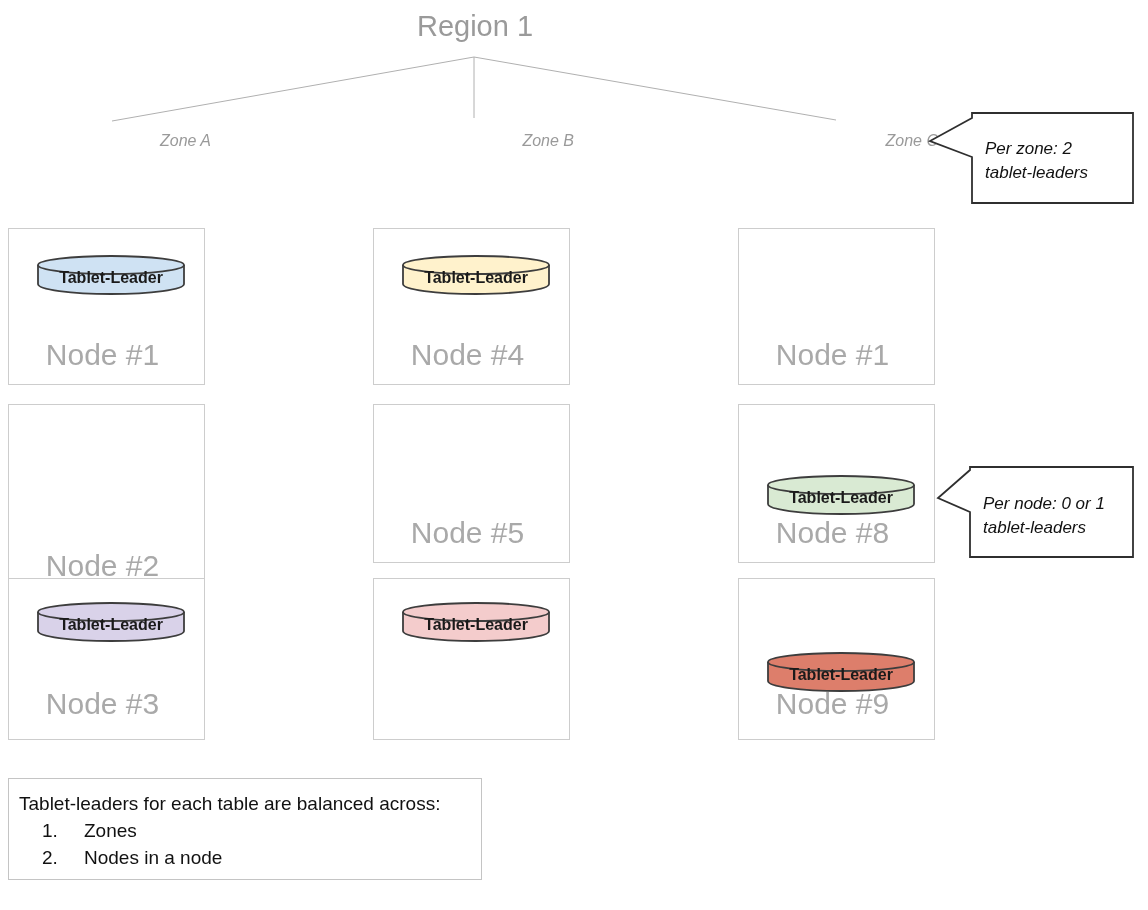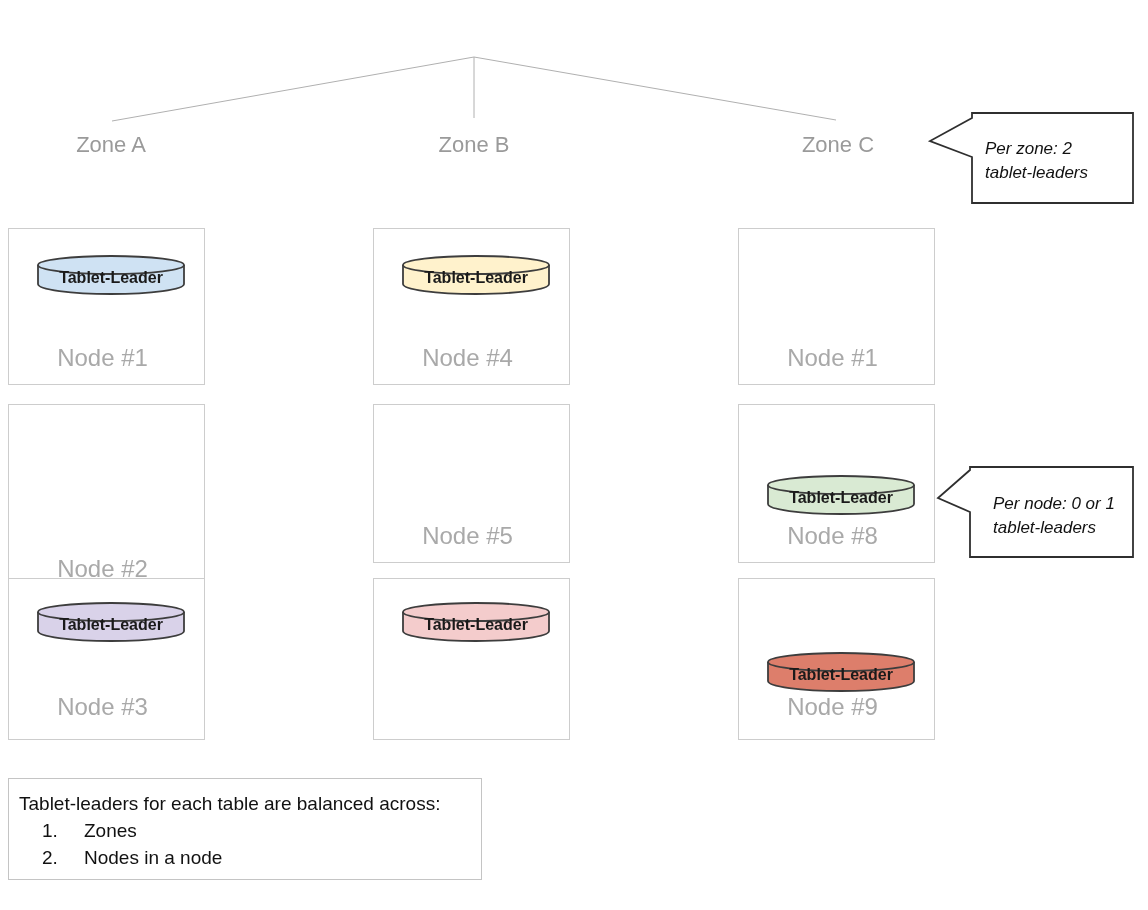--- a/index.html
+++ b/index.html
@@ -6,29 +6,29 @@
   .canvas{
     position:relative;width:1148px;height:910px;background:#ffffff;overflow:hidden;
     font-family:"Liberation Sans","DejaVu Sans",sans-serif;
   }
   .overlay-svg{position:absolute;left:0;top:0;width:1148px;height:910px;pointer-events:none;}
   .region-label{
     position:absolute;left:325px;top:10px;width:300px;text-align:center;
     font-size:29px;color:#9a9a9a;
   }
   .zone-label{
-    position:absolute;top:132px;width:200px;text-align:center;
-    font-size:22px;color:#9a9a9a;
+    position:absolute;top:132px;width:200px;text-align:right;
+    font-size:16px;color:#9a9a9a;font-style:italic;
   }
   .node-box{
     position:absolute;width:197px;border:1px solid #cdcdcd;background:#ffffff;box-sizing:border-box;
   }
   .node-label{
     position:absolute;left:0;right:8px;text-align:center;
-    font-size:24px;color:#a9a9a9;bottom:12px;
+    font-size:30px;color:#a9a9a9;bottom:12px;
   }
   .node-label.low{bottom:18px;text-align:center;}
   .cyl{position:absolute;left:27px;width:150px;height:42px;}
   .cyl svg{position:absolute;left:0;top:0;}
   .cyl-label{
     position:absolute;left:0;top:0;width:150px;height:42px;
     display:flex;align-items:center;justify-content:center;
     padding-top:5px;box-sizing:border-box;
     font-size:16px;font-weight:700;color:#1a1a1a;white-space:nowrap;
   }
@@ -49,20 +49,21 @@
 <body>
 
 <div class="canvas">
 
   <svg class="overlay-svg">
     <line x1="474" y1="57" x2="112" y2="121" stroke="#b0b0b0" stroke-width="1"></line>
     <line x1="474" y1="57" x2="474" y2="118" stroke="#b0b0b0" stroke-width="1"></line>
     <line x1="474" y1="57" x2="836" y2="120" stroke="#b0b0b0" stroke-width="1"></line>
   </svg>
 
+  <div class="region-label">Region 1</div>
 
   <div class="zone-label" style="left:11px;">Zone A</div>
   <div class="zone-label" style="left:374px;">Zone B</div>
   <div class="zone-label" style="left:738px;">Zone C</div>
 
   <div class="node-box" style="left:8px;top:228px;height:157px;">
     <div class="cyl" style="top:25px;">
       <svg width="150" height="42" viewBox="0 0 150 42">
         <path d="M2,11 v19 a73,10 0 0 0 146,0 v-19" stroke="#3d3d3d" stroke-width="1.8" fill="#cfe2f3"></path>
         <ellipse cx="75" cy="11" rx="73" ry="9" stroke="#3d3d3d" stroke-width="1.8" fill="#cfe2f3"></ellipse>
@@ -142,21 +143,21 @@
     <svg width="212" height="96" viewBox="0 0 212 96">
       <path d="M47,3 L208,3 L208,93 L47,93 L47,47 L5,31 L47,8 Z" fill="#ffffff" stroke="#2f2f2f" stroke-width="1.8" stroke-linejoin="miter"></path>
     </svg>
     <div class="callout-text" style="left:60px;top:27px;width:118px;">Per zone: 2 tablet-leaders</div>
   </div>
 
   <div class="callout" style="left:933px;top:462px;width:204px;height:100px;">
     <svg width="204" height="100" viewBox="0 0 204 100">
       <path d="M37,5 L200,5 L200,95 L37,95 L37,50 L5,36 L37,8 Z" fill="#ffffff" stroke="#2f2f2f" stroke-width="1.8" stroke-linejoin="miter"></path>
     </svg>
-    <div class="callout-text" style="left:60px;top:30px;width:130px;">Per node: 0 or 1 tablet-leaders</div>
+    <div class="callout-text" style="left:50px;top:30px;width:130px;">Per node: 0 or 1 tablet-leaders</div>
   </div>
 
   <div class="note-box">
     <div class="note-title">Tablet-leaders for each table are balanced across:</div>
     <div class="note-item">
       <span class="note-num">1.</span>
       <span class="note-text">Zones</span>
     </div>
     <div class="note-item">
       <span class="note-num">2.</span>

